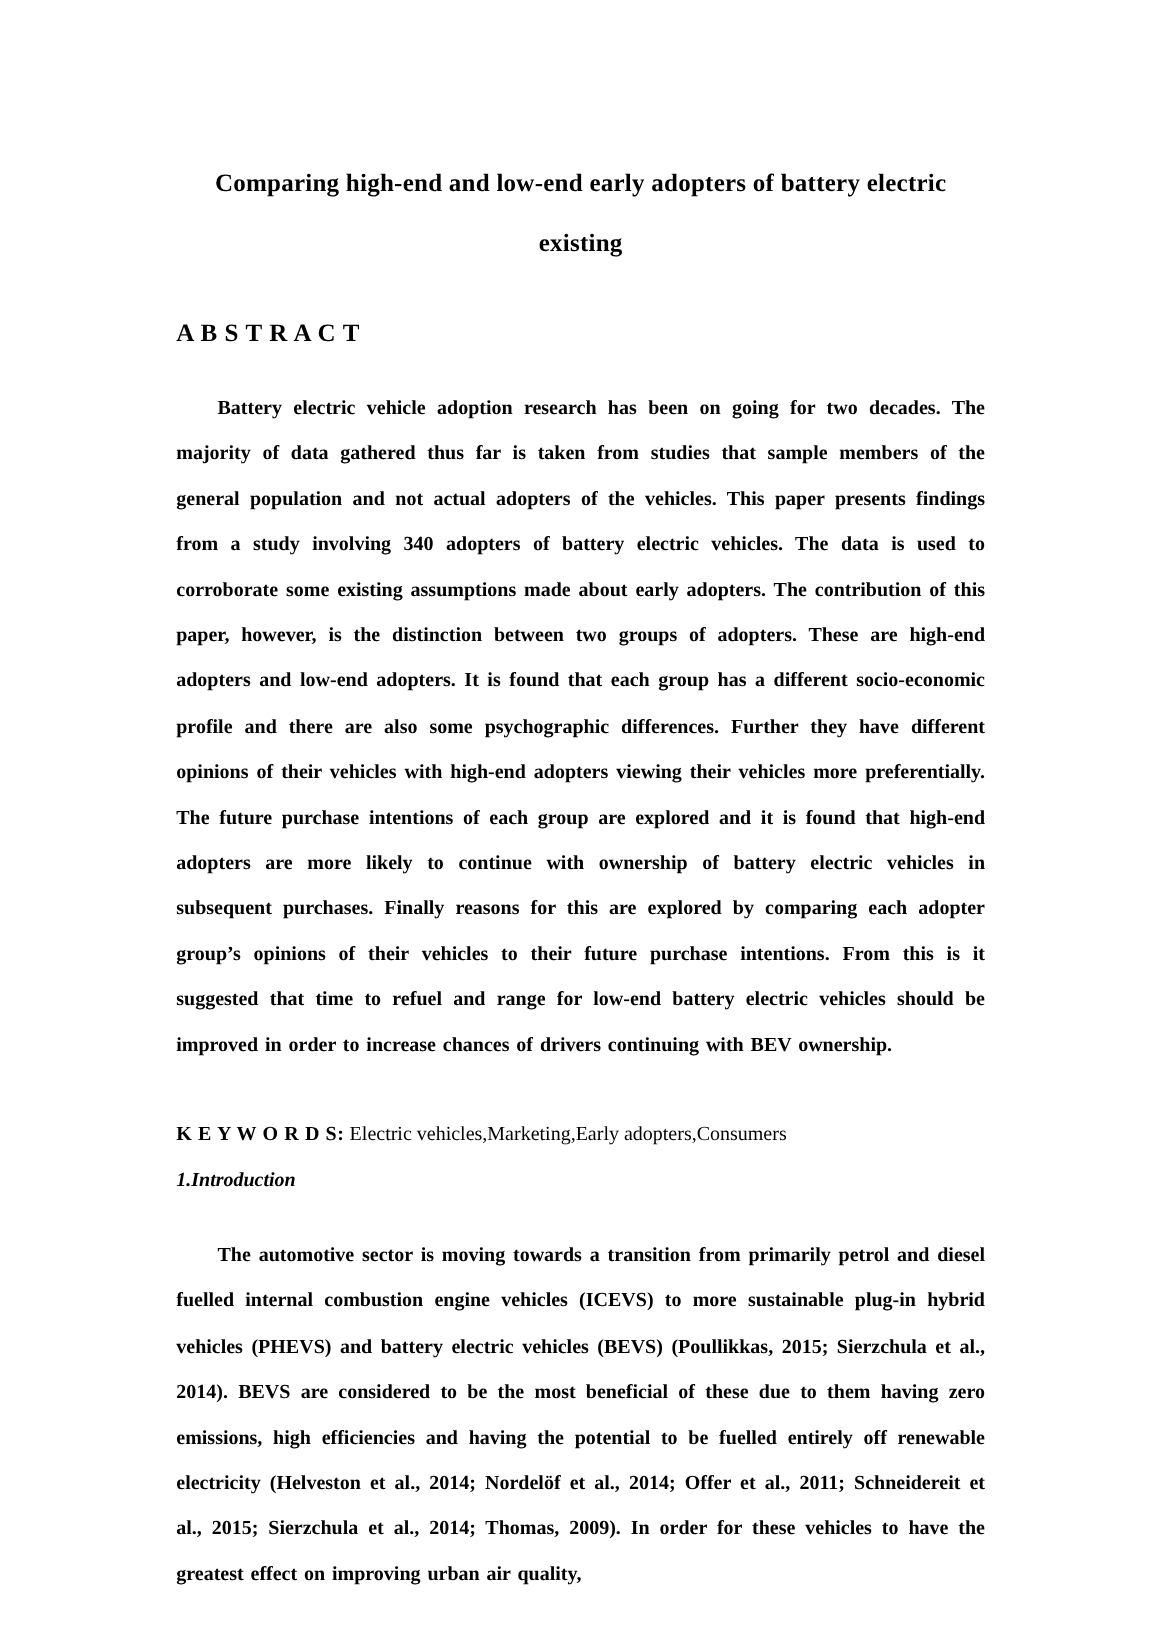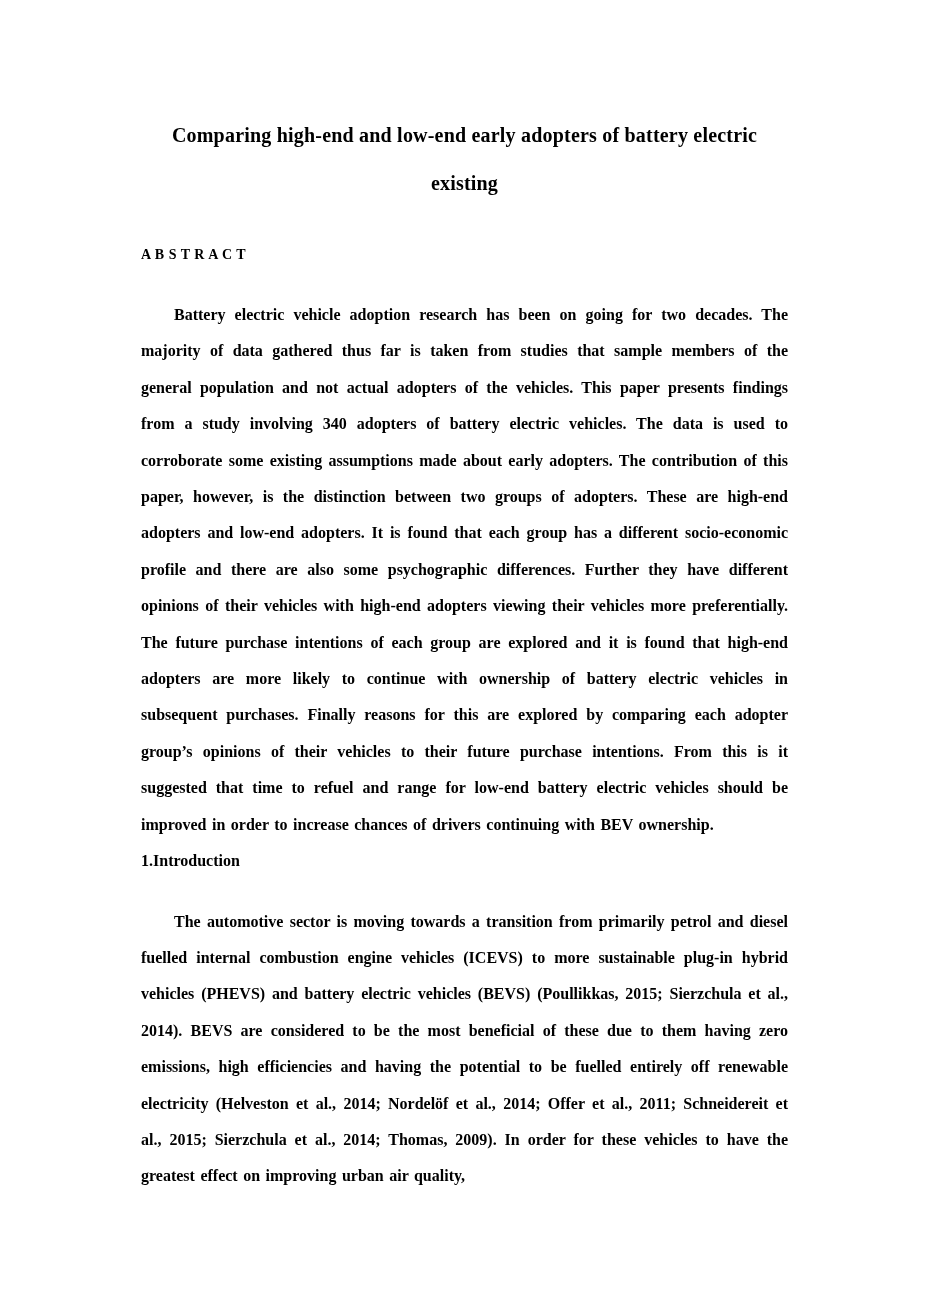--- a/index.html
+++ b/index.html
@@ -6,36 +6,36 @@
     margin: 0;
     padding: 0;
     background: #ffffff;
   }
   .page {
     position: relative;
     width: 926px;
     height: 1309px;
     background: #ffffff;
     box-sizing: border-box;
-    padding: 0 138px 0 141px;
+    padding: 12px 138px 0 141px;
     overflow: hidden;
     font-family: "Liberation Serif", "DejaVu Serif", serif;
     color: #000000;
   }
   .doc-title {
     margin: 111px 0 0 0;
     font-size: 20px;
     font-weight: 700;
     line-height: 48px;
     text-align: center;
     letter-spacing: 0.2px;
   }
   .abstract-heading {
     margin-top: 38px;
-    font-size: 14px;
+    font-size: 20px;
     font-weight: 700;
     line-height: 20px;
     letter-spacing: 0.5px;
   }
   .para {
     margin: 0;
     font-size: 16px;
     line-height: 36.4px;
     text-align: justify;
     text-align-last: left;
@@ -53,37 +53,42 @@
   }
   .keywords-label {
     font-weight: 700;
     letter-spacing: 0.5px;
   }
   .intro-heading {
     margin: 0;
     font-size: 16px;
     font-weight: 700;
     line-height: 36.4px;
+    font-style: italic;
   }
   .intro-body {
     margin-top: 24px;
   }
 </style>
 </head>
 <body>
 
 <div class="page">
 
   <h1 class="doc-title">
     <span class="title-line" style="display:block">Comparing high-end and low-end early adopters of battery electric</span>
     <span class="title-line" style="display:block">existing</span>
   </h1>
 
   <div class="abstract-heading">A B S T R A C T</div>
 
   <p class="para abstract-body">Battery electric vehicle adoption research has been on going for two decades. The majority of data gathered thus far is taken from studies that sample members of the general population and not actual adopters of the vehicles. This paper presents findings from a study involving 340 adopters of battery electric vehicles. The data is used to corroborate some existing assumptions made about early adopters. The contribution of this paper, however, is the distinction between two groups of adopters. These are high-end adopters and low-end adopters. It is found that each group has a different socio-economic profile and there are also some psychographic differences. Further they have different opinions of their vehicles with high-end adopters viewing their vehicles more preferentially. The future purchase intentions of each group are explored and it is found that high-end adopters are more likely to continue with ownership of battery electric vehicles in subsequent purchases. Finally reasons for this are explored by comparing each adopter group’s opinions of their vehicles to their future purchase intentions. From this is it suggested that time to refuel and range for low-end battery electric vehicles should be improved in order to increase chances of drivers continuing with BEV ownership.</p>
 
+  <div class="keywords-line">
+    <span class="keywords-label">K E Y W O R D S:</span>
+    <span class="keywords-value">Electric vehicles,Marketing,Early adopters,Consumers</span>
+  </div>
 
   <div class="intro-heading">1.Introduction</div>
 
   <p class="para intro-body">The automotive sector is moving towards a transition from primarily petrol and diesel fuelled internal combustion engine vehicles (ICEVS) to more sustainable plug-in hybrid vehicles (PHEVS) and battery electric vehicles (BEVS) (Poullikkas, 2015; Sierzchula et al., 2014). BEVS are considered to be the most beneficial of these due to them having zero emissions, high efficiencies and having the potential to be fuelled entirely off renewable electricity (Helveston et al., 2014; Nordelöf et al., 2014; Offer et al., 2011; Schneidereit et al., 2015; Sierzchula et al., 2014; Thomas, 2009). In order for these vehicles to have the greatest effect on improving urban air quality,</p>
 
 </div>
 
 </body></html>

